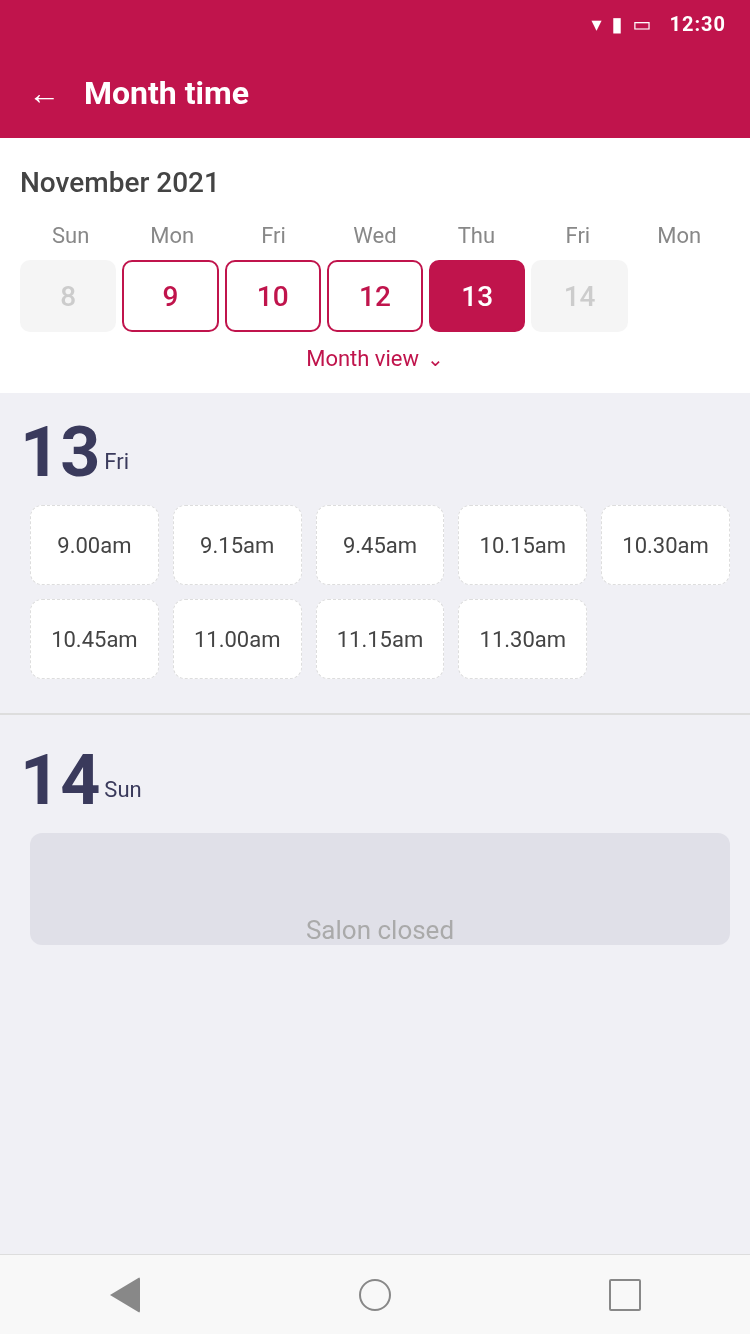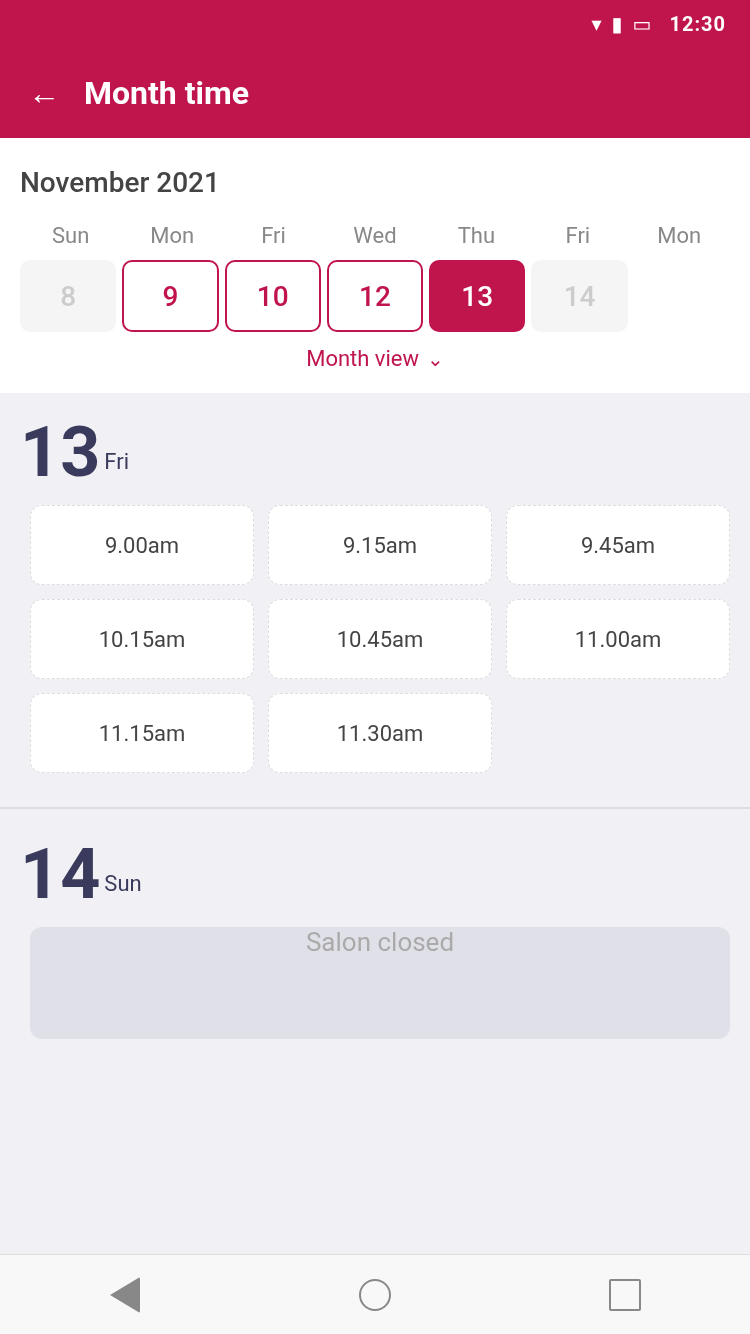--- a/index.html
+++ b/index.html
@@ -143,21 +143,21 @@
       line-height: 1;
       margin-right: 4px;
     }
     .day-name {
       font-size: 22px;
       color: #3a3a5c;
       margin-top: 32px;
     }
     .time-slots-grid {
       display: grid;
-      grid-template-columns: repeat(3, 1fr);
+      grid-template-columns: repeat(5, 1fr);
       gap: 14px;
       margin-left: 10px;
     }
     .time-slot {
       background: white;
       border-radius: 12px;
       height: 80px;
       display: flex;
       align-items: center;
       justify-content: center;
@@ -177,21 +177,21 @@
     
     .salon-closed-section {
       background: #f0f0f5;
       padding: 20px 20px 28px;
     }
     .salon-closed-card {
       background: #e0e0e8;
       border-radius: 12px;
       height: 112px;
       display: flex;
-      align-items: flex-start;
+      align-items: flex-end;
       justify-content: center;
       font-size: 26px;
       color: #aaa;
       margin-left: 10px;
     }
 
     
     .bottom-nav {
       position: fixed;
       bottom: 0;
@@ -289,20 +289,21 @@
   <div class="time-section">
     <div class="day-row-header">
       <span class="day-number">13</span>
       <span class="day-name">Fri</span>
     </div>
     <div class="time-slots-grid">
       <div class="time-slot">9.00am</div>
       <div class="time-slot">9.15am</div>
       <div class="time-slot">9.45am</div>
       <div class="time-slot">10.15am</div>
+      <div class="time-slot">10.30am</div>
       <div class="time-slot">10.45am</div>
       <div class="time-slot">11.00am</div>
       <div class="time-slot">11.15am</div>
       <div class="time-slot">11.30am</div>
     </div>
   </div>
 
   <div class="section-divider"></div>
 
   <div class="salon-closed-section">

